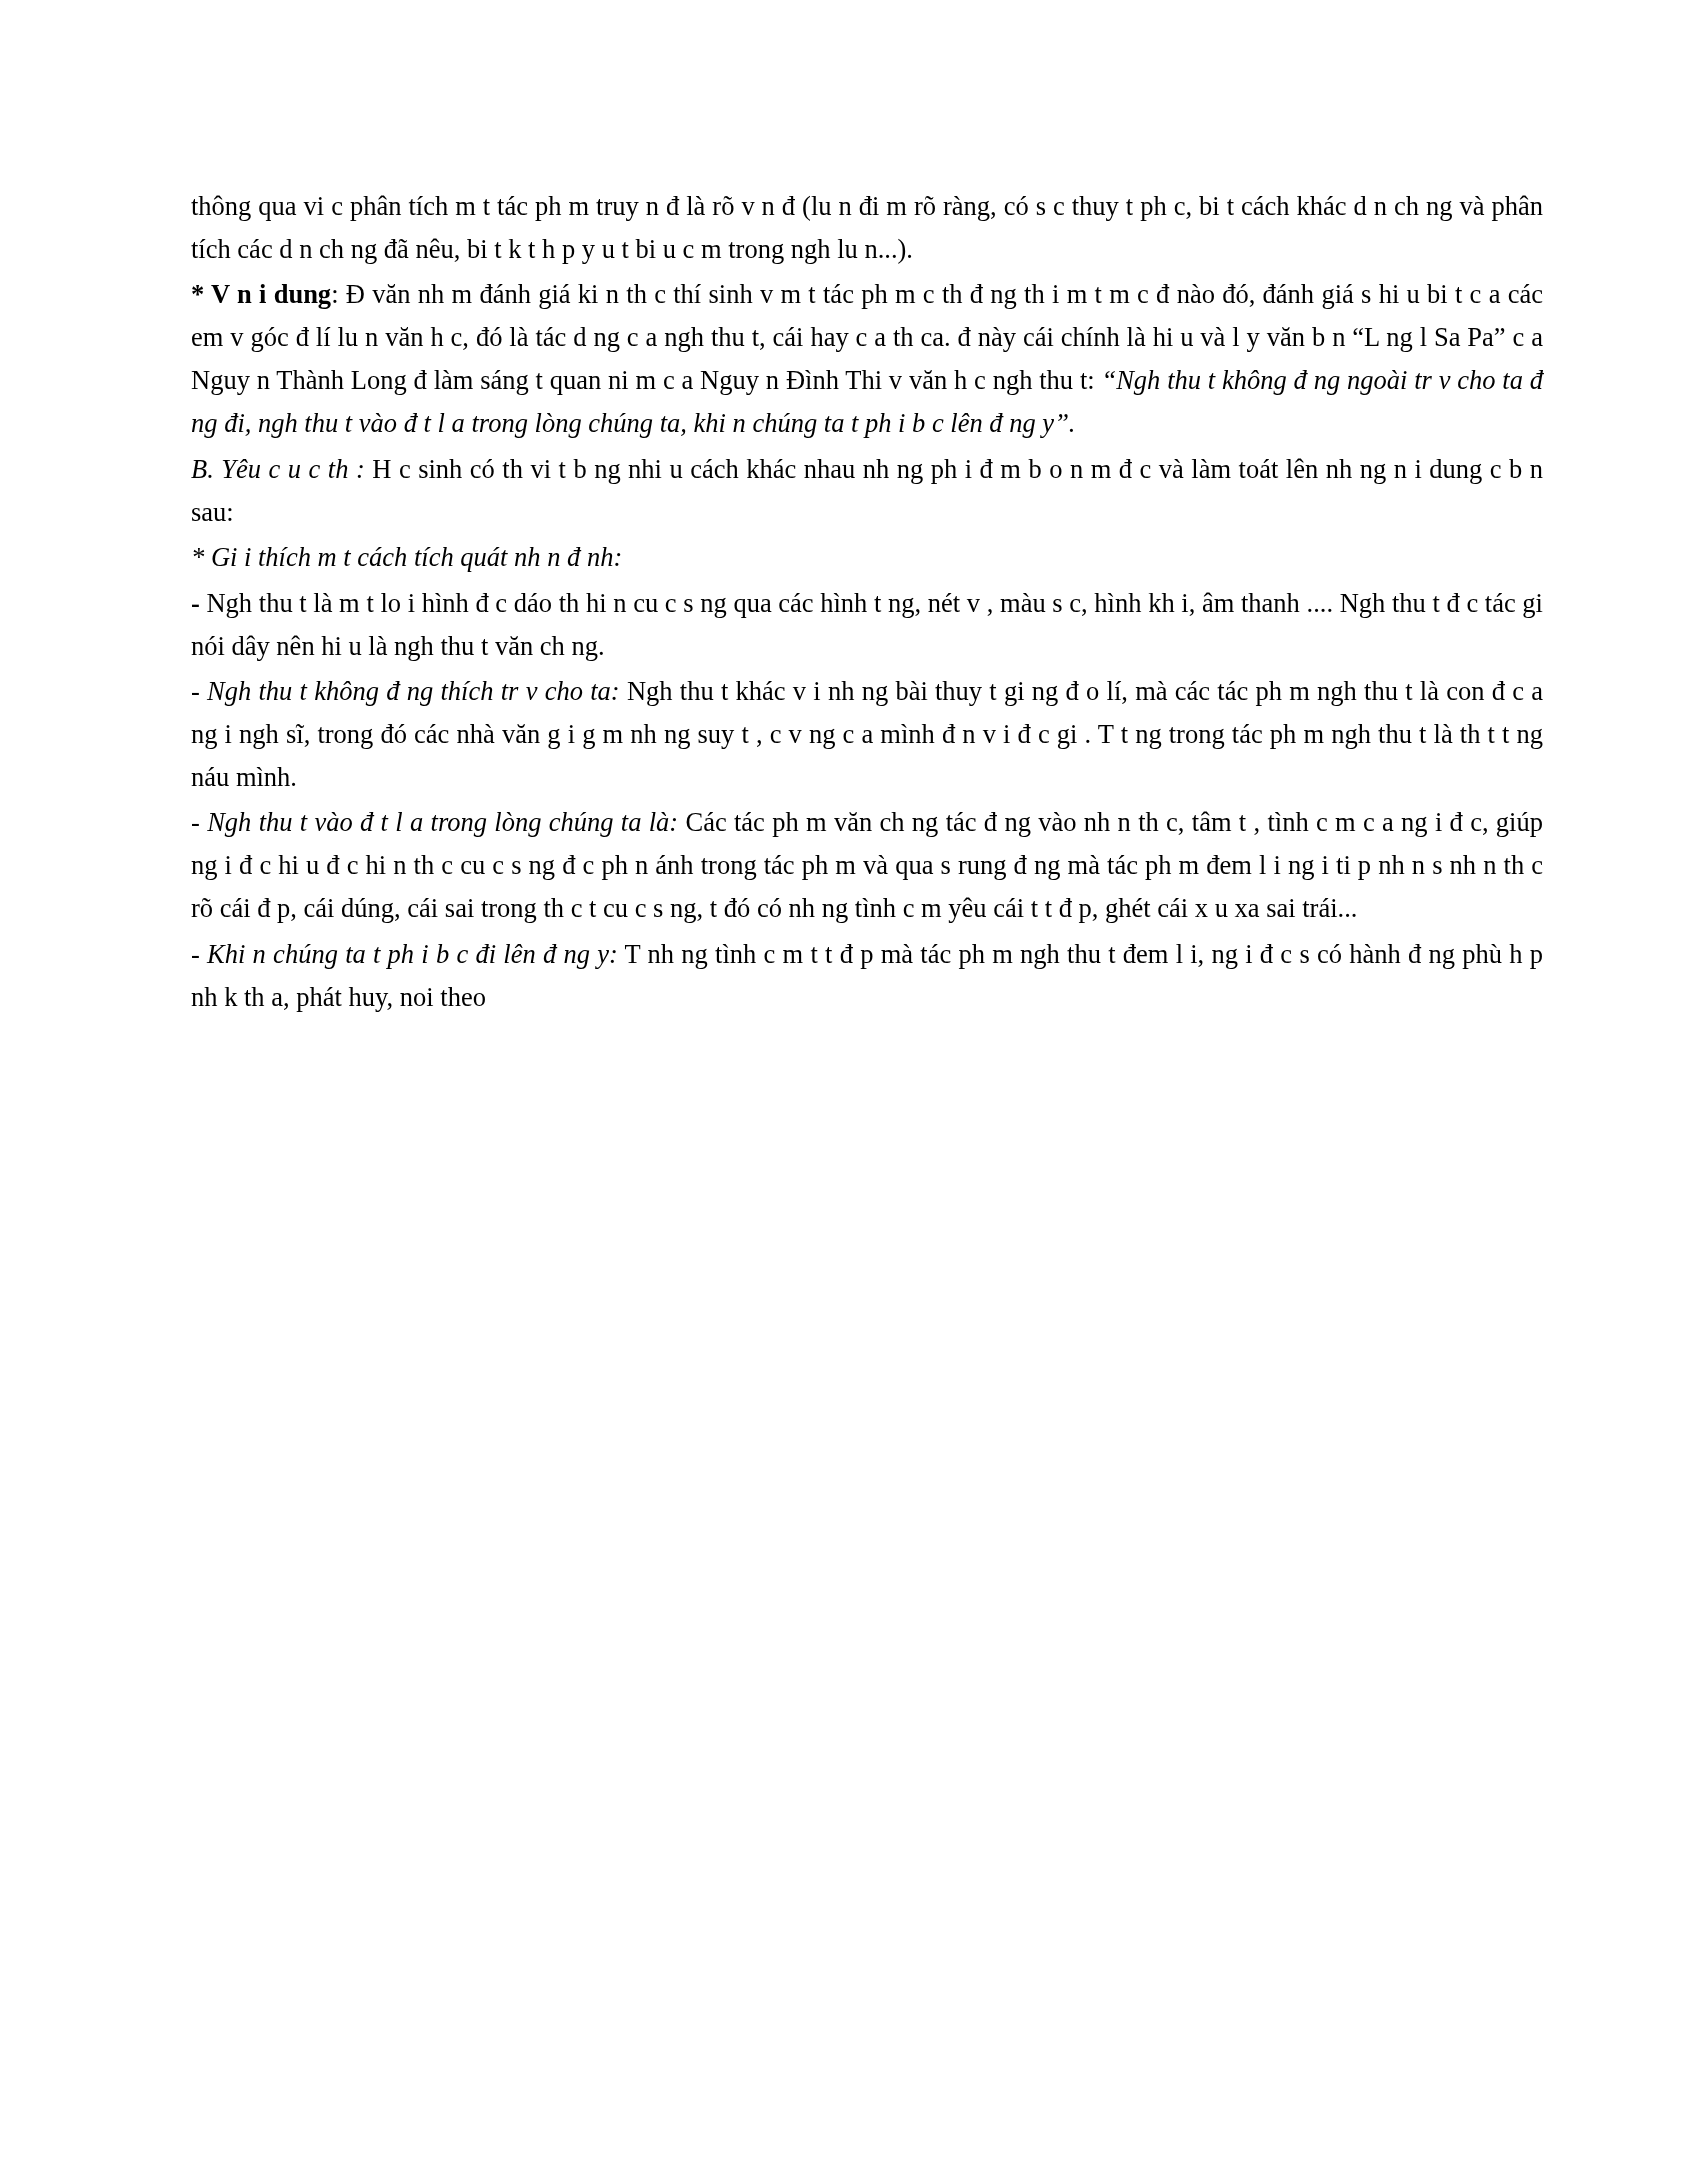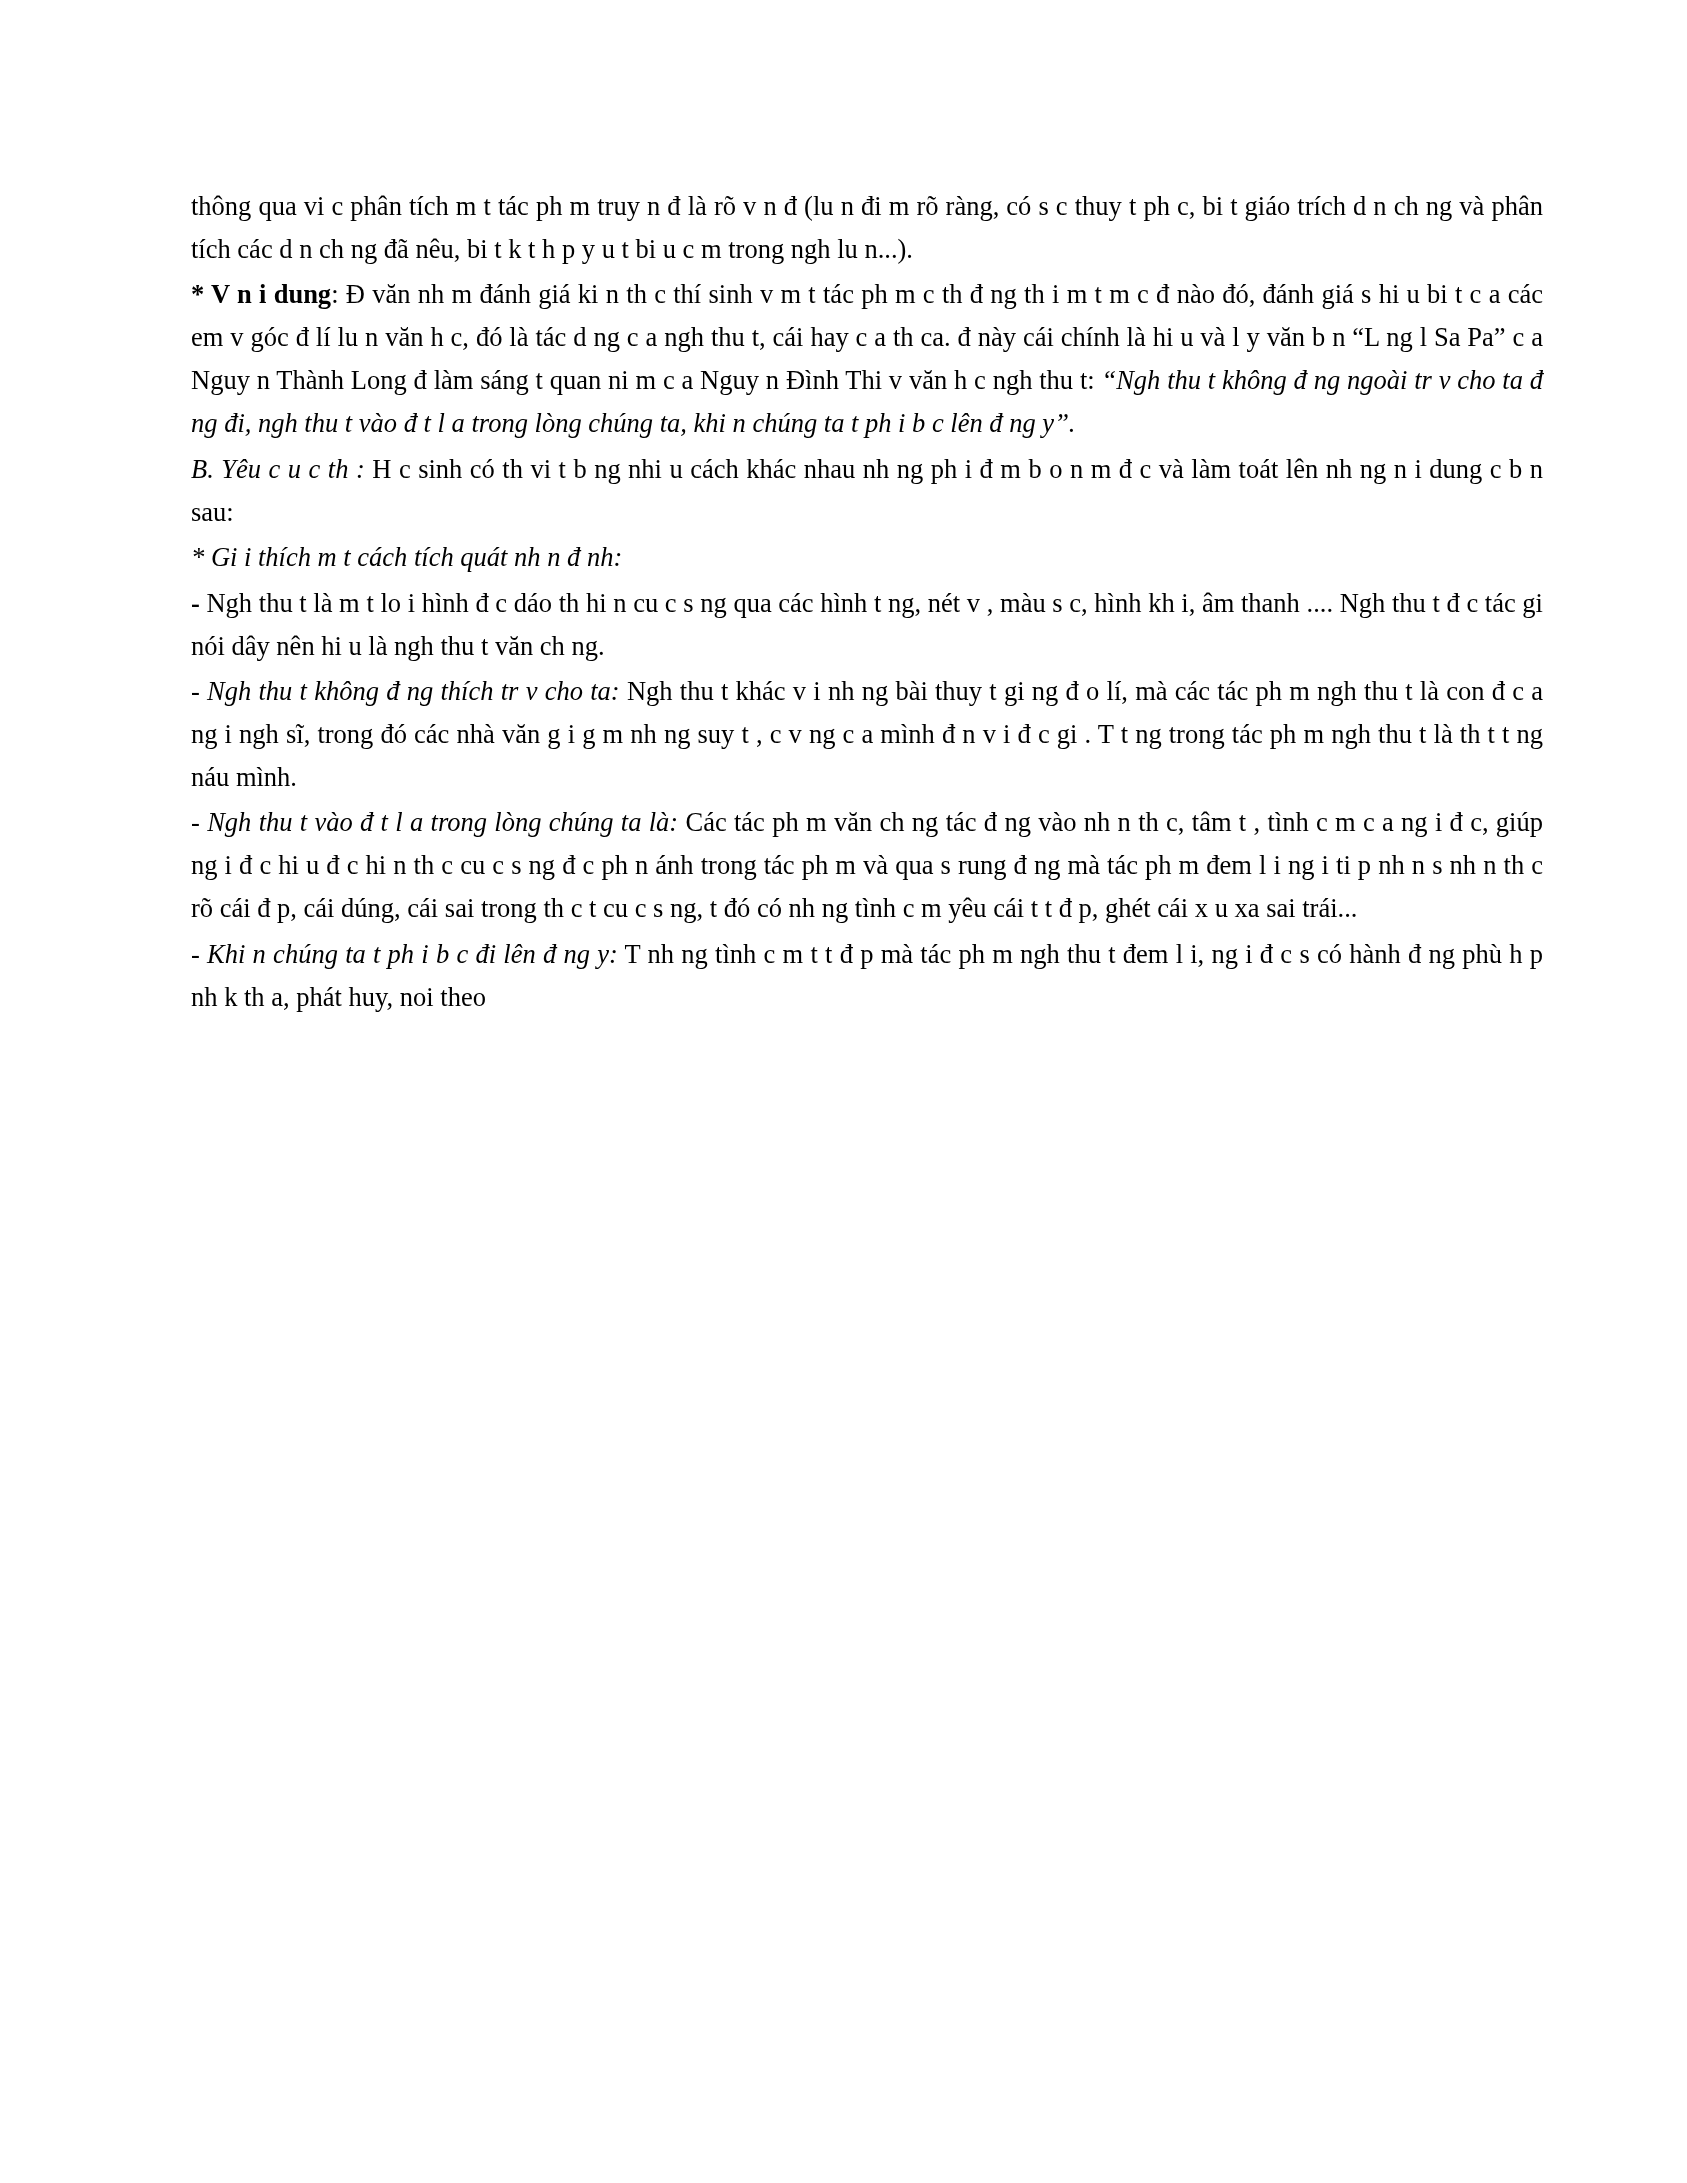--- a/index.html
+++ b/index.html
@@ -36,21 +36,21 @@
   .b { font-weight: bold; margin-top: 36px; }
   .i { font-style: italic; }
   .bi { font-weight: normal; font-style: italic; }
 </style>
 </head>
 <body>
 
 <div class="page">
   <div class="doc-body">
 
-    <p class="para"><span>thông qua vi  c phân tích m  t tác ph  m truy n đ   là rõ v  n đ   (lu  n đi  m rõ ràng, có s  c thuy  t ph  c, bi  t giáo trích d  n ch  ng và phân tích các d  n ch  ng đã nêu, bi  t k  t h  p y  u t   bi  u c  m trong ngh   lu  n...).</span></p>
+    <p class="para"><span>thông qua vi  c phân tích m  t tác ph  m truy n đ   là rõ v  n đ   (lu  n đi  m rõ ràng, có s  c thuy  t ph  c, bi  t cách khác d  n ch  ng và phân tích các d  n ch  ng đã nêu, bi  t k  t h  p y  u t   bi  u c  m trong ngh   lu  n...).</span></p>
 
     <p class="para"><span class="b">* V  n  i dung</span><span>: Đ  văn nh  m đánh giá ki  n th  c thí sinh v  m  t tác ph  m c  th  đ  ng th  i  m  t m  c đ  nào đó, đánh giá s   hi  u bi  t c  a các em v  góc đ   lí lu  n văn h  c, đó là tác d  ng c  a ngh   thu  t, cái hay c  a th   ca.   đ  này cái chính là hi  u và l  y văn b  n “L  ng l   Sa Pa” c  a Nguy  n Thành Long đ   làm sáng t   quan ni  m c  a Nguy  n Đình Thi v   văn h  c ngh   thu  t: </span><span class="i">“Ngh   thu  t không đ  ng ngoài tr   v   cho ta đ   ng đi, ngh   thu  t vào đ  t l  a trong lòng chúng ta, khi n chúng ta t   ph  i b   c lên đ   ng   y”.</span></p>
 
     <p class="para"><span class="bi">B. Yêu c  u c   th :</span><span> H  c sinh có th   vi  t b  ng nhi  u cách khác nhau nh  ng ph  i đ  m b  o n  m đ   c và làm toát lên nh  ng n  i dung c   b  n sau:</span></p>
 
 
     <p class="para"><span class="bi">* Gi  i thích m  t cách tích quát nh  n đ  nh:</span></p>
 
     <p class="para"><span class="b">-</span><span> Ngh   thu  t là m  t lo  i hình đ  c dáo th   hi  n cu  c s  ng qua các hình t   ng, nét v , màu s  c, hình kh  i, âm thanh .... Ngh   thu  t đ   c tác gi   nói   dây nên hi  u là ngh   thu  t văn ch   ng.</span></p>
 

